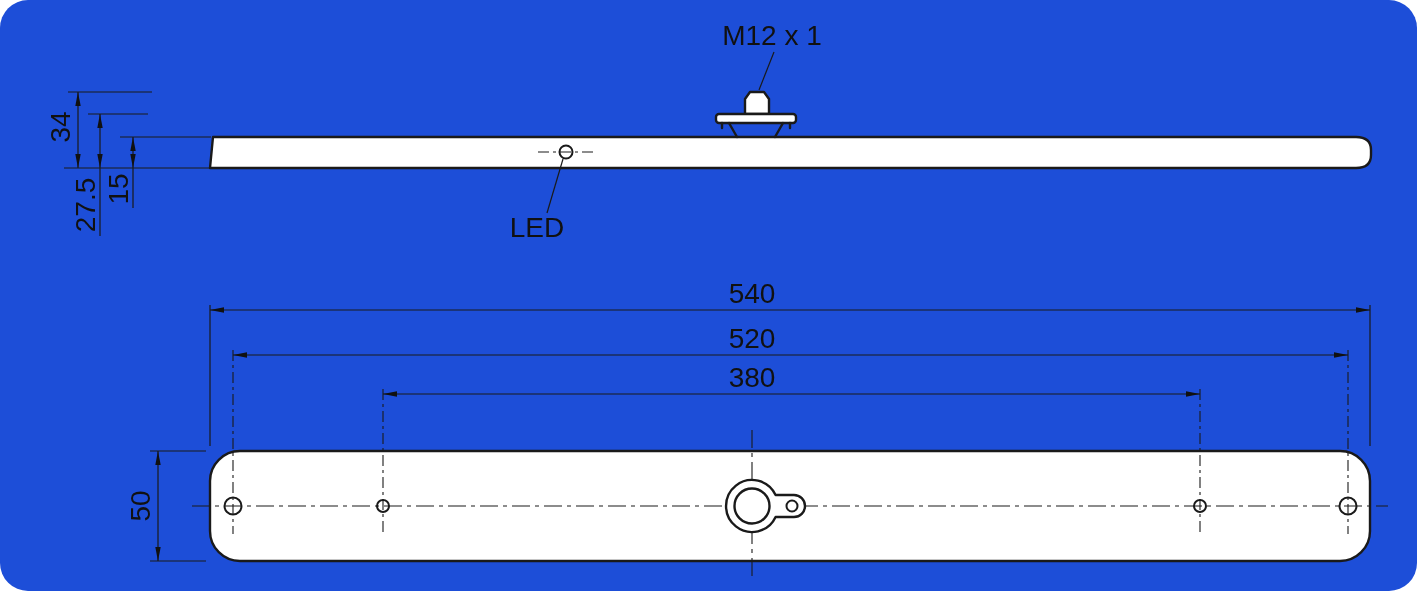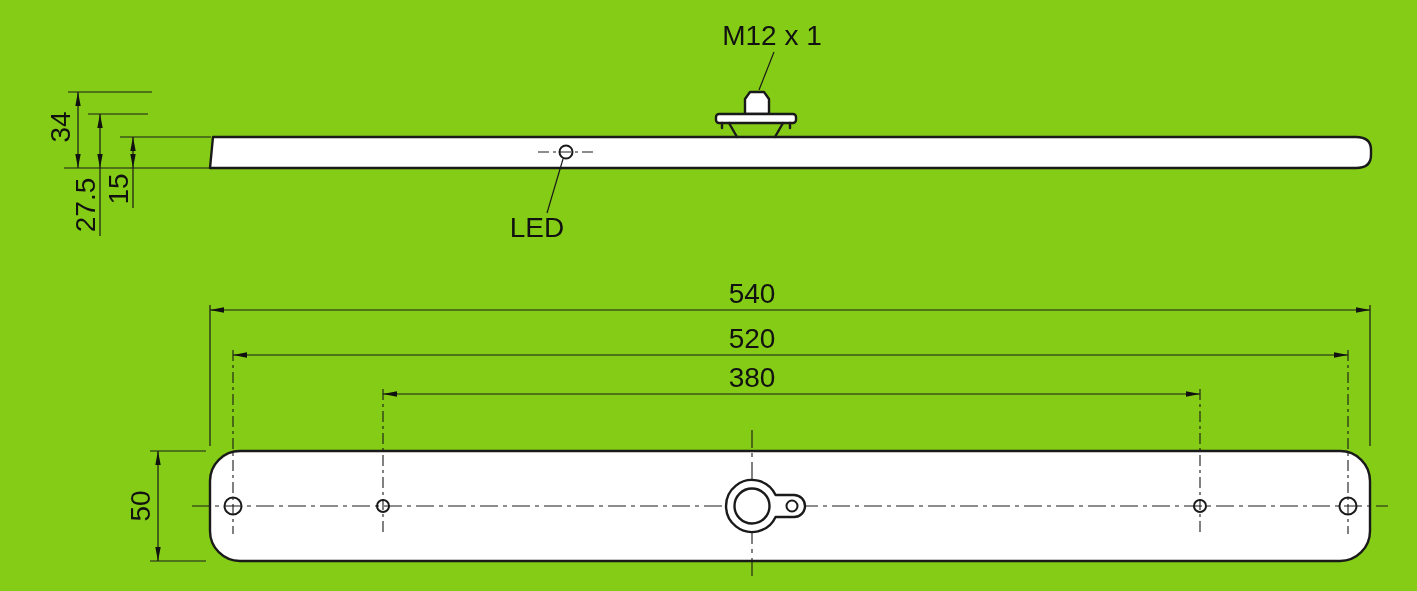--- a/index.html
+++ b/index.html
@@ -7,22 +7,23 @@
     padding: 0;
     background: #ffffff;
     width: 1417px;
     height: 591px;
     font-family: "Liberation Sans", sans-serif;
   }
   .stage {
     position: relative;
     width: 1417px;
     height: 591px;
-    background: #84cc16;
+    background: #1d4ed8;
     overflow: hidden;
+    border-radius: 28px;
   }
   svg { display: block; }
   .obj  { stroke: #1a1a1a; stroke-width: 2.4; fill: #ffffff; stroke-linejoin: round; }
   .obj-open { stroke: #1a1a1a; stroke-width: 2.4; fill: none; stroke-linecap: round; }
   .thin { stroke: #1a1a1a; stroke-width: 1.2; fill: none; }
   .cl   { stroke: #1a1a1a; stroke-width: 1.1; fill: none; stroke-dasharray: 18 5 4 5; }
   .cls  { stroke: #1a1a1a; stroke-width: 1.1; fill: none; stroke-dasharray: 11 4 3 4; }
   .dim  { stroke: #1a1a1a; stroke-width: 1.2; fill: none; }
   text.lbl {
     font-family: "Liberation Sans", sans-serif;

